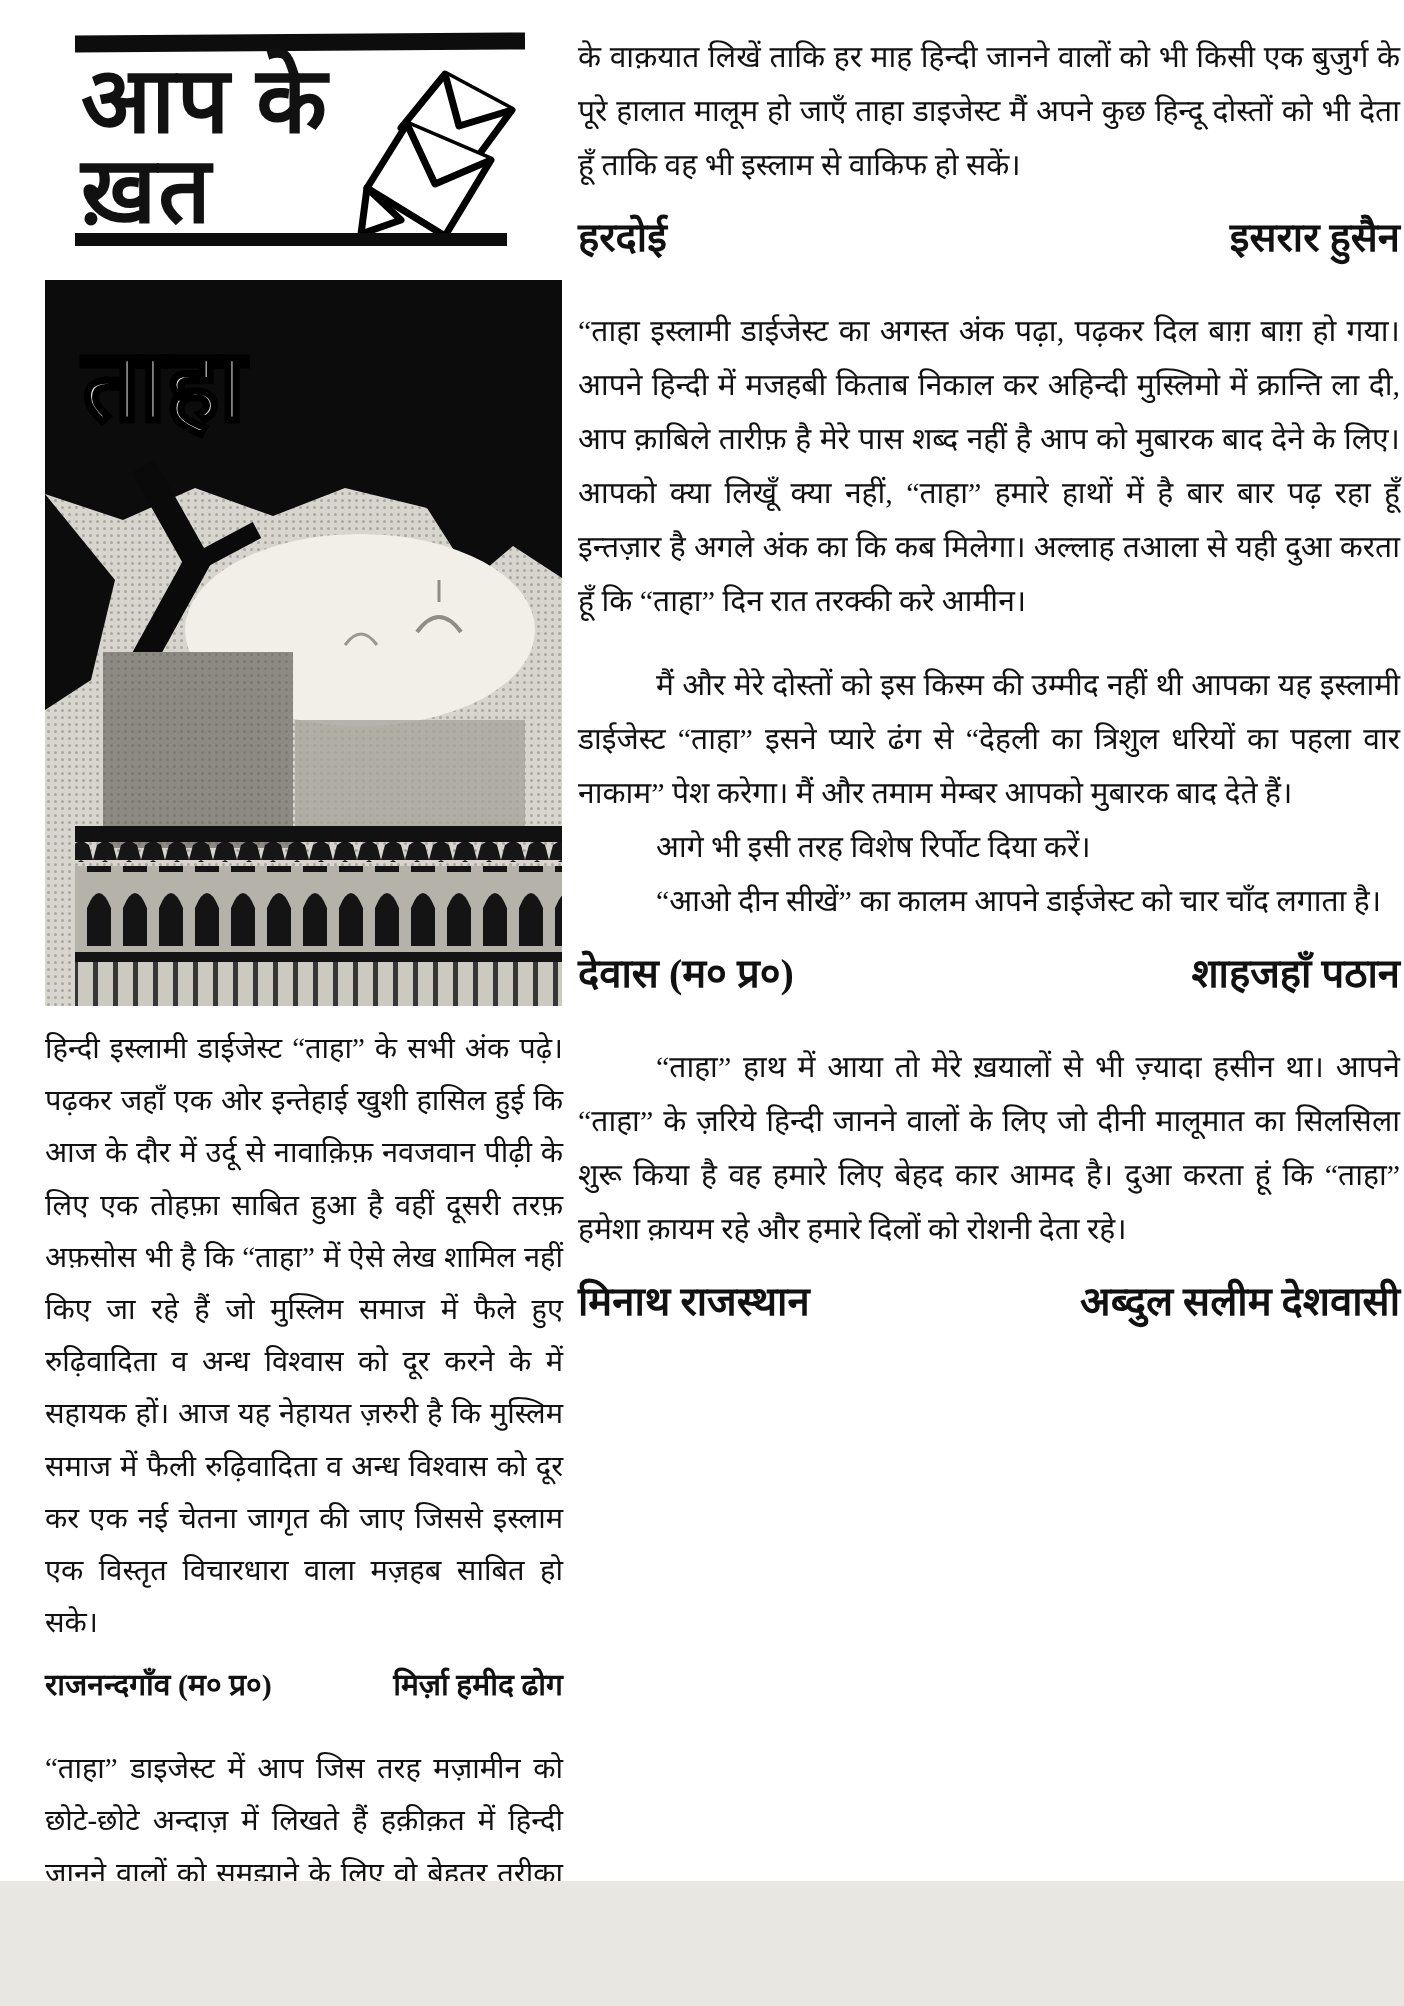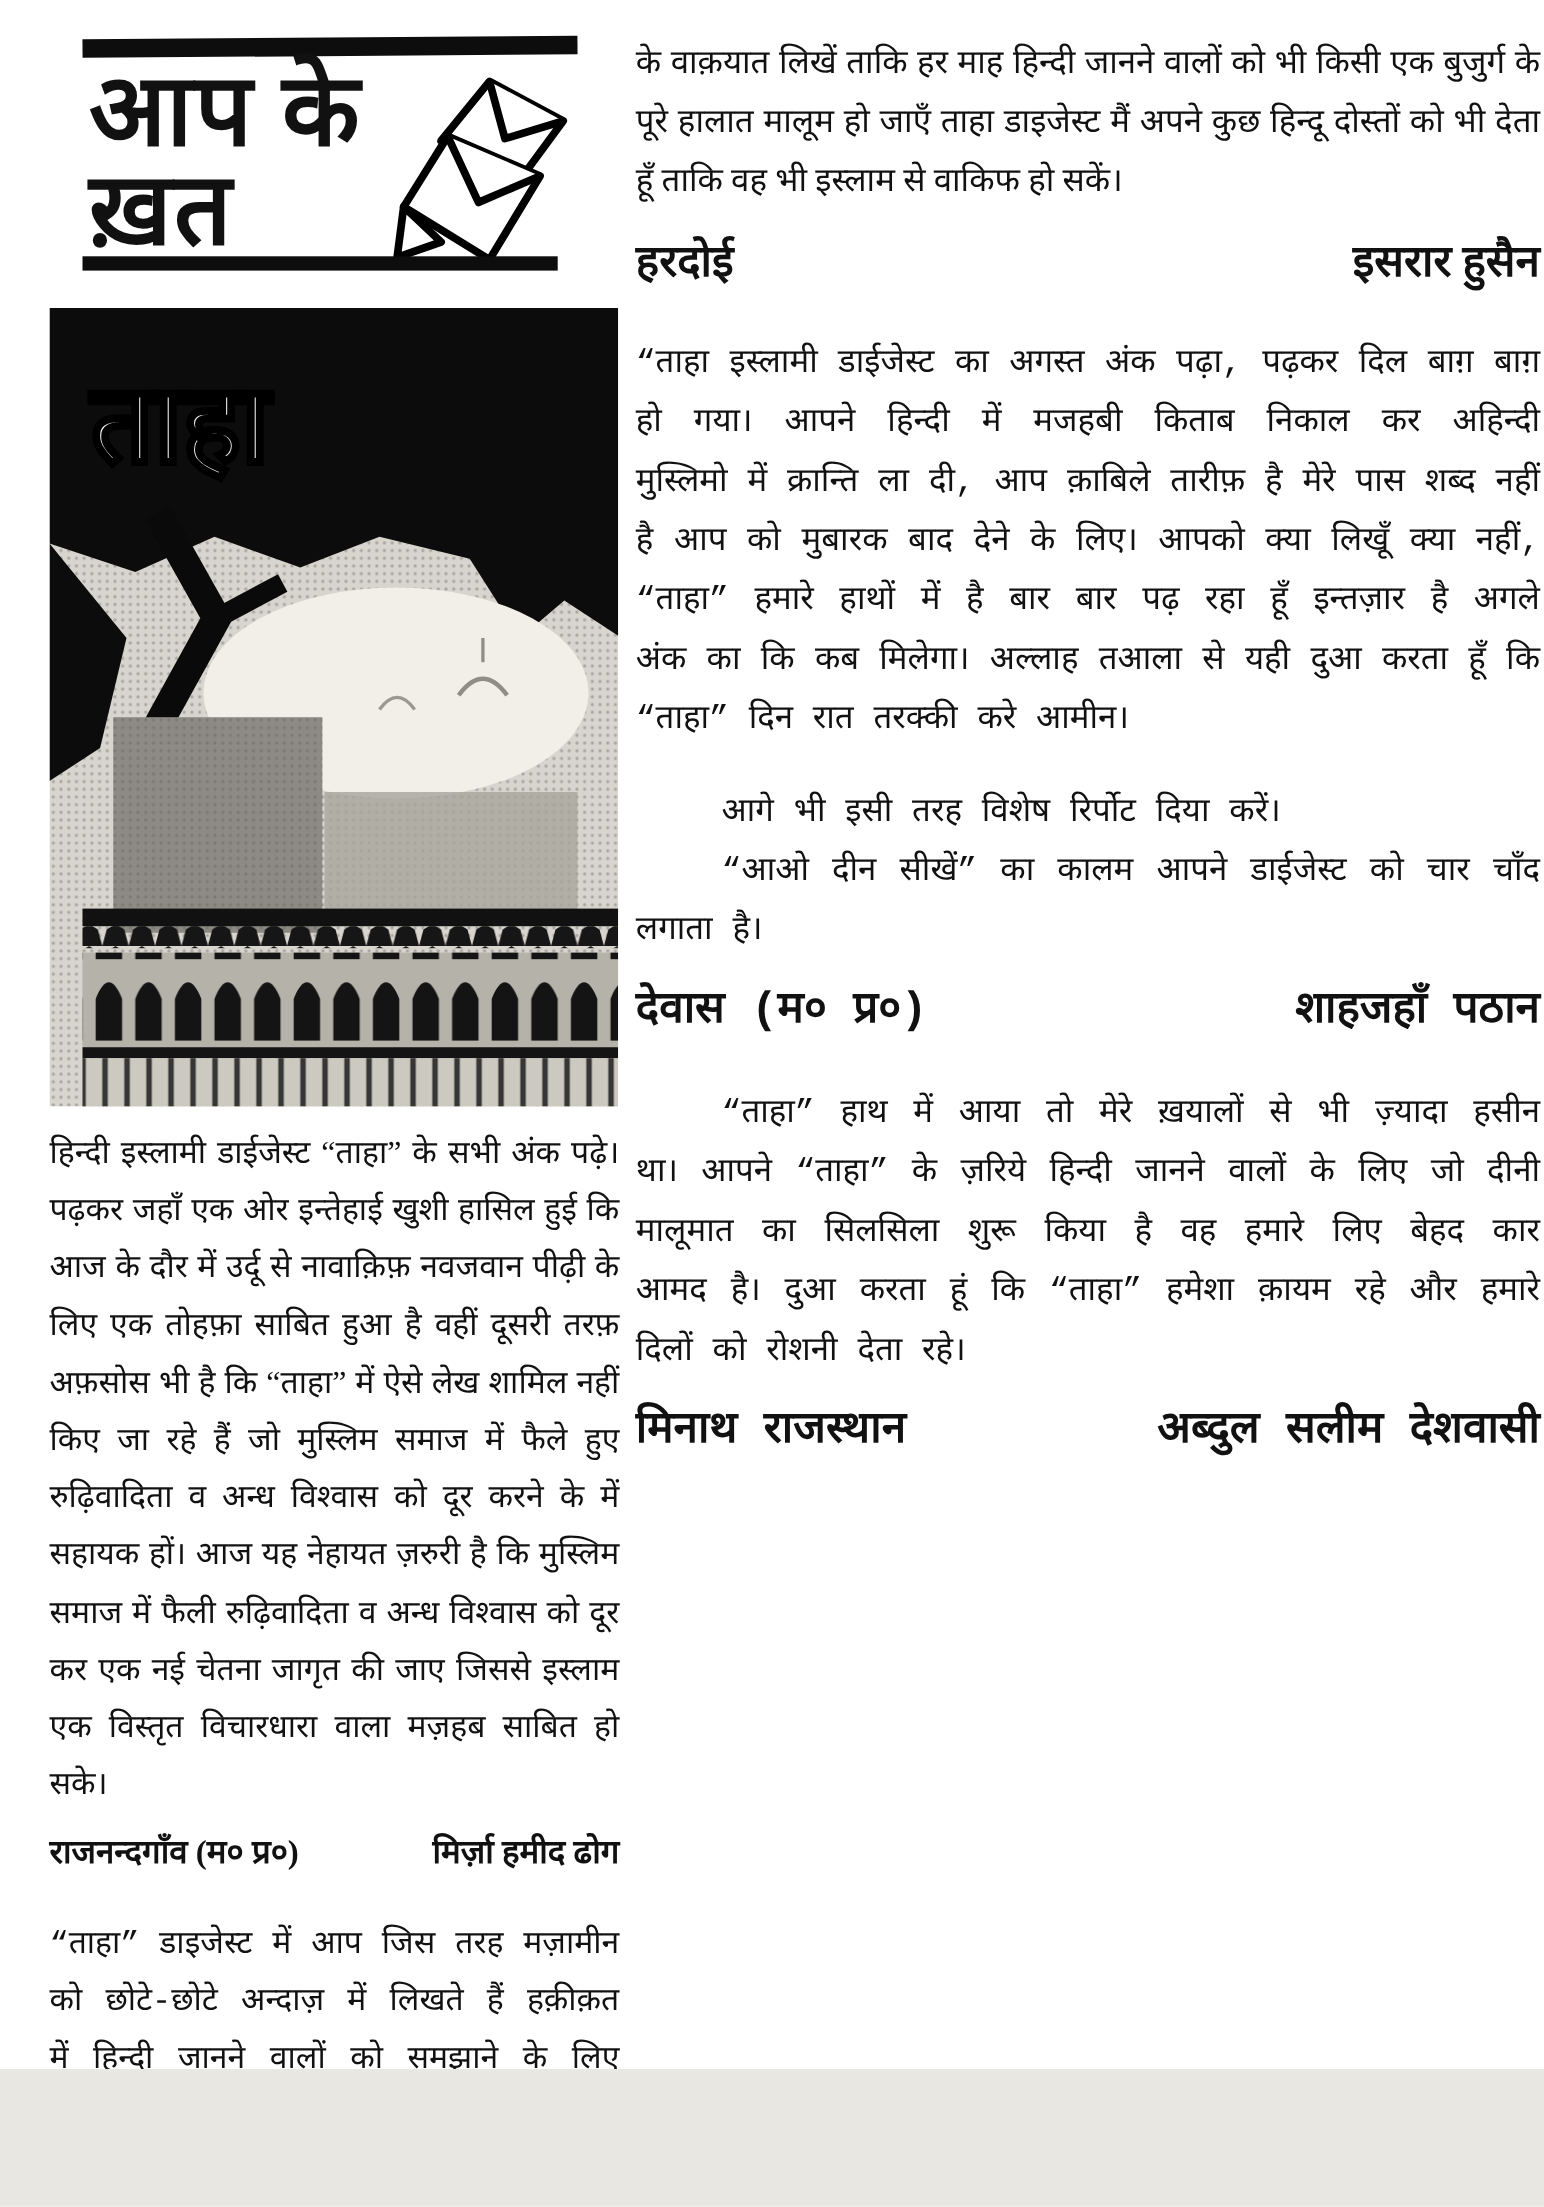--- a/index.html
+++ b/index.html
@@ -30,21 +30,21 @@
   .col-right{left:578px;top:30px;width:822px;font-size:30px;line-height:1.8;}
   .col p{margin:0;}
   .col p.indent{text-indent:2.6em;}
   .signature{
     display:flex;justify-content:space-between;align-items:baseline;
     font-weight:bold;margin-top:10px;
   }
   .col-left .signature{font-size:30px;}
   .col-right .signature{font-size:40px;}
   .letter{margin:0 0 0 0;}
-  .letter + .letter{margin-top:30px;font-family:Liberation Mono, monospace;}
+  .letter + .letter{margin-top:30px;}
   
   .footer{
     position:absolute;left:42px;top:1928px;width:1100px;
     display:flex;align-items:center;gap:26px;
     font-size:37px;font-weight:bold;font-style:italic;
     transform:rotate(-.3deg);
   }
   .footer .dot{font-style:normal;font-size:30px;line-height:1;}
 </style>
 </head>
@@ -139,20 +139,21 @@
         <span>हरदोई</span>
         <span>इसरार हुसैन</span>
       </div>
     </div>
 
     <div class="letter">
       <p>“ताहा इस्लामी डाईजेस्ट का अगस्त अंक पढ़ा, पढ़कर दिल बाग़ बाग़ हो गया। आपने हिन्दी में मजहबी किताब निकाल कर अहिन्दी मुस्लिमो में क्रान्ति ला दी, आप क़ाबिले तारीफ़ है मेरे पास शब्द नहीं है आप को मुबारक बाद देने के लिए। आपको क्या लिखूँ क्या नहीं, “ताहा” हमारे हाथों में है बार बार पढ़ रहा हूँ इन्तज़ार है अगले अंक का कि कब मिलेगा। अल्लाह तआला से यही दुआ करता हूँ कि “ताहा” दिन रात तरक्की करे आमीन।</p>
     </div>
 
     <div class="letter">
+      <p class="indent">मैं और मेरे दोस्तों को इस किस्म की उम्मीद नहीं थी आपका यह इस्लामी डाईजेस्ट “ताहा” इसने प्यारे ढंग से “देहली का त्रिशुल धरियों का पहला वार नाकाम” पेश करेगा। मैं और तमाम मेम्बर आपको मुबारक बाद देते हैं।</p>
       <p class="indent">आगे भी इसी तरह विशेष रिर्पोट दिया करें।</p>
       <p class="indent">“आओ दीन सीखें” का कालम आपने डाईजेस्ट को चार चाँद लगाता है।</p>
       <div class="signature">
         <span>देवास (म० प्र०)</span>
         <span>शाहजहाँ पठान</span>
       </div>
     </div>
 
     <div class="letter">
       <p class="indent">“ताहा” हाथ में आया तो मेरे ख़यालों से भी ज़्यादा हसीन था। आपने “ताहा” के ज़रिये हिन्दी जानने वालों के लिए जो दीनी मालूमात का सिलसिला शुरू किया है वह हमारे लिए बेहद कार आमद है। दुआ करता हूं कि “ताहा” हमेशा क़ायम रहे और हमारे दिलों को रोशनी देता रहे।</p>

